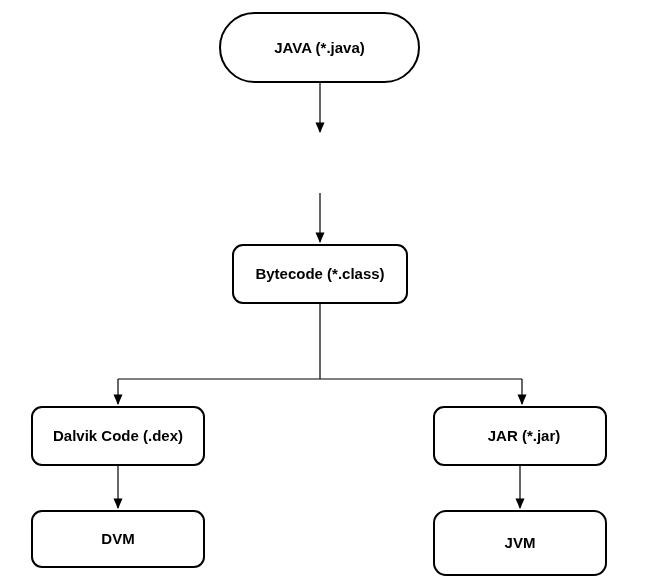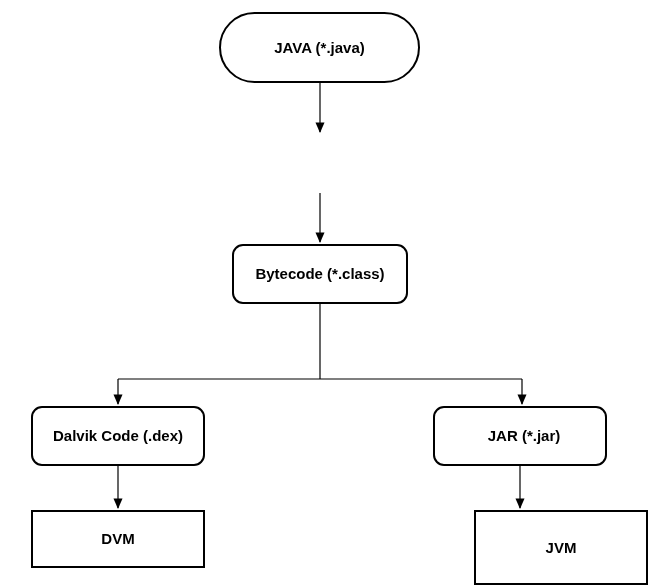--- a/index.html
+++ b/index.html
@@ -29,22 +29,22 @@
     color: #000000;
     font-size: 15px;
     font-weight: bold;
     line-height: 1.2;
   }
   .n-java     { left: 219px; top: 12px;  width: 201px; height: 71px; border-radius: 36px; }
   .n-compiler { left: 232px; top: 134px; width: 175px; height: 59px; border-radius: 0; }
   .n-bytecode { left: 232px; top: 244px; width: 176px; height: 60px; border-radius: 11px; }
   .n-dalvik   { left: 31px;  top: 406px; width: 174px; height: 60px; border-radius: 11px; }
   .n-jar      { left: 433px; top: 406px; width: 174px; height: 60px; border-radius: 11px; padding-left: 8px; }
-  .n-dvm      { left: 31px;  top: 510px; width: 174px; height: 58px; border-radius: 0; }
-  .n-jvm      { left: 433px; top: 510px; width: 174px; height: 75px; border-radius: 0; margin-left: 41px; }
+  .n-dvm      { left: 31px;  top: 510px; width: 174px; height: 58px; border-radius: 11px; }
+  .n-jvm      { left: 433px; top: 510px; width: 174px; height: 66px; border-radius: 13px; }
   .edge-line { stroke: #000000; stroke-width: 1.2; fill: none; }
 </style>
 </head>
 <body>
 
 <div class="canvas">
 
   <svg class="edges" width="648" height="588" viewBox="0 0 648 588" xmlns="http://www.w3.org/2000/svg">
     <defs>
       <marker id="arrowhead" markerWidth="12" markerHeight="12" refX="10" refY="6" orient="auto" markerUnits="userSpaceOnUse">

